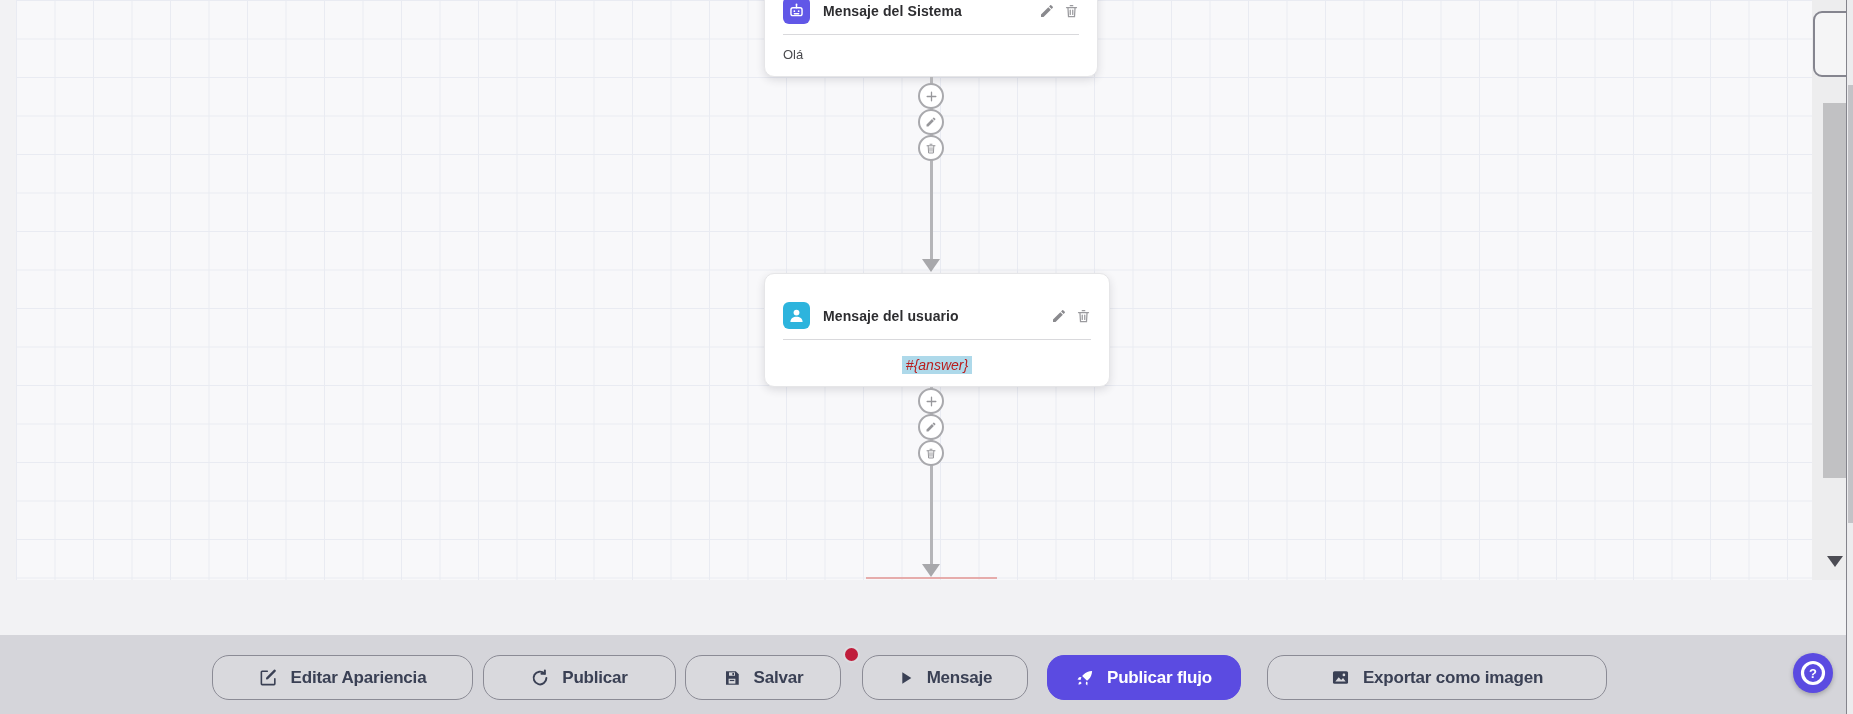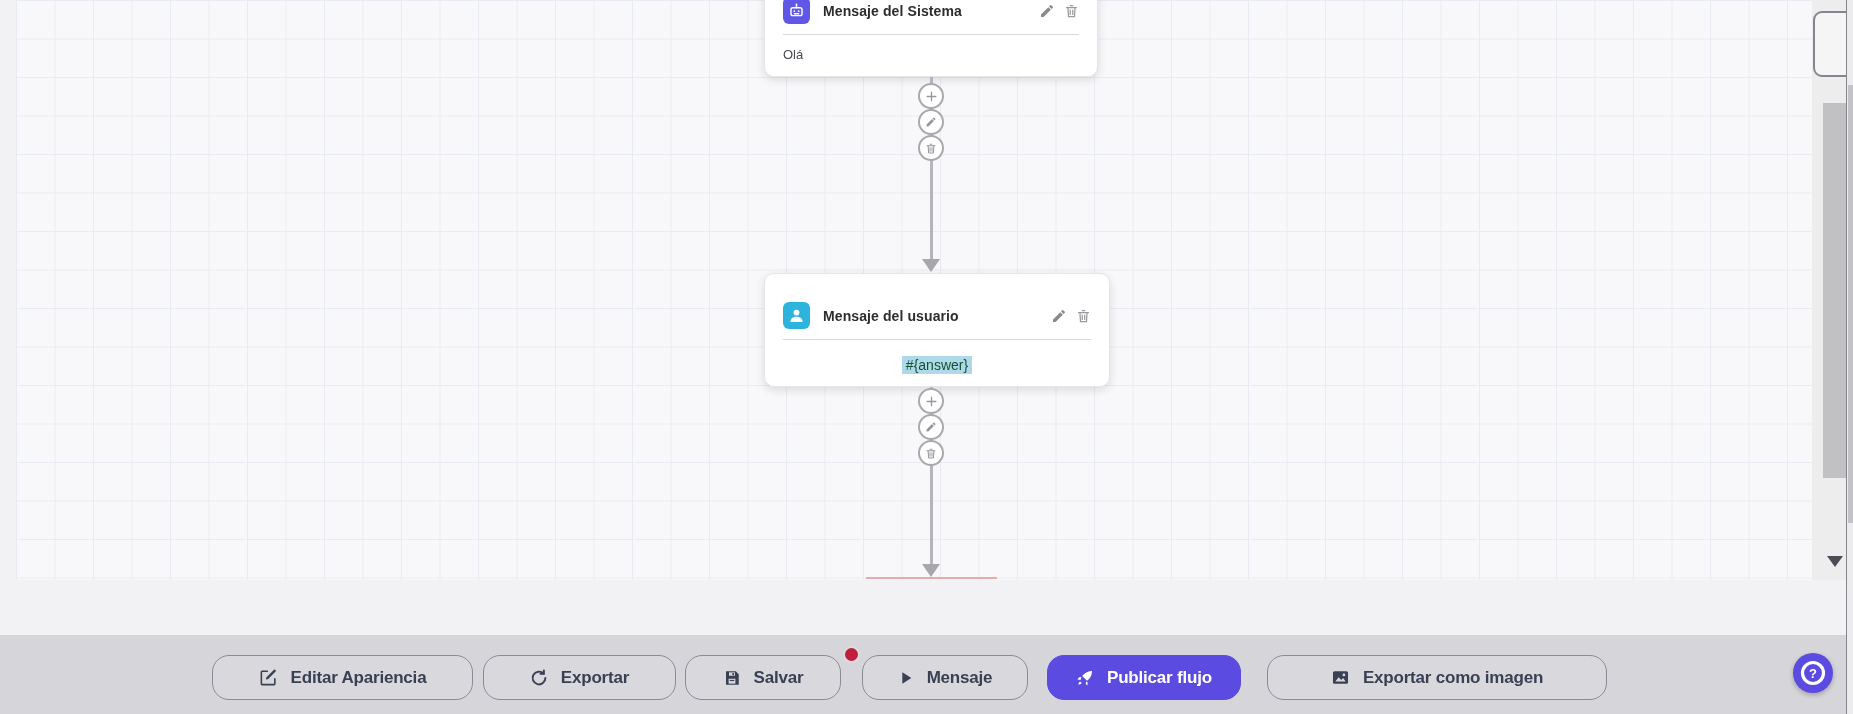--- a/index.html
+++ b/index.html
@@ -21,21 +21,21 @@
   .node-header { display:flex; align-items:center; margin:0 18px; }
   .node-icon { width:27px; height:27px; border-radius:6px; flex:0 0 27px;
     display:flex; align-items:center; justify-content:center; }
   .node-title { font-size:14px; font-weight:bold; color:#2d2d30;
     margin-left:13px; letter-spacing:.1px; }
   .node-tools { margin-left:auto; display:flex; align-items:center; gap:9px; }
   .node-tools svg { display:block; cursor:pointer; }
   .node-divider { height:1px; background:#d9d9dc; margin:10px 18px 0 18px; }
   .node-body { font-size:13px; color:#4a4a4e; padding:12px 18px 14px 18px; }
   .node-body.center { text-align:center; padding-top:17px; }
-  .hl { background:#aed9ea; font-size:14px; color:#14532d;
+  .hl { background:#aed9ea; font-style:italic; font-size:14px; color:#b91c1c;
     padding:1px 4px; }
 
   
   .vline { position:absolute; width:3px; background:#b5b5b8; left:914px; }
   .arrowhead { position:absolute; width:0; height:0; left:906px;
     border-left:9px solid transparent; border-right:9px solid transparent;
     border-top:13px solid #a8a8ab; }
   .cbtn { position:absolute; left:902px; width:26px; height:26px;
     border-radius:50%; background:#fff; border:2.5px solid #a9a9ad;
     display:flex; align-items:center; justify-content:center; cursor:pointer; }
@@ -183,21 +183,21 @@
         <path d="M9.5 14.5l1.8-.4L21 4.4a1.5 1.5 0 0 0-2.1-2.1L9.2 12l-.4 1.8z" fill="#3a4054" stroke="none"></path>
       </svg>
       <span>Editar Apariencia</span>
     </div>
 
     <div class="tbtn" style="left:483px; width:193px;">
       <svg width="18" height="18" viewBox="0 0 24 24" fill="none" stroke="#3a4054" stroke-width="2.6" stroke-linecap="round">
         <path d="M20.5 12a8.5 8.5 0 1 1-2.5-6"></path>
         <path d="M18.5 1.8v4.6h-4.6" fill="none"></path>
       </svg>
-      <span>Exportar</span>
+      <span>Publicar</span>
     </div>
 
     <div class="tbtn" style="left:685px; width:156px;">
       <svg width="18" height="18" viewBox="0 0 24 24">
         <path d="M4 3h13l4 4v14H4z" fill="#3a4054" rx="2"></path>
         <rect x="8" y="4.5" width="8" height="4.5" fill="#d9d9dd"></rect>
         <rect x="12.5" y="5.3" width="2.2" height="3" fill="#3a4054"></rect>
         <rect x="7.5" y="13" width="9" height="6.5" fill="#d9d9dd"></rect>
         <rect x="9" y="14.5" width="6" height="1.6" fill="#3a4054"></rect>
       </svg>

